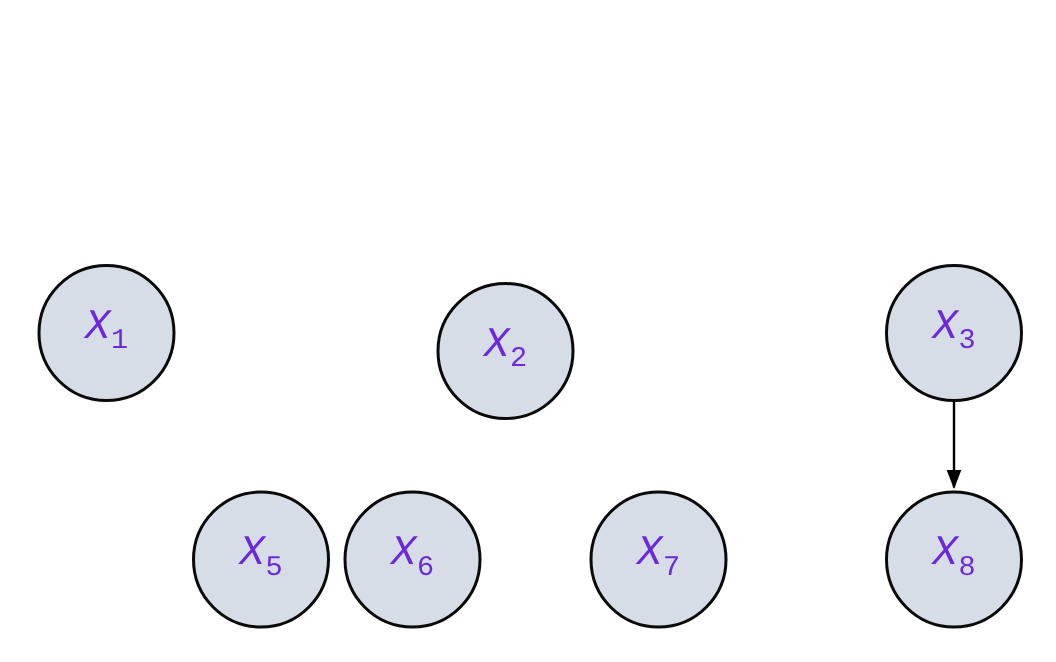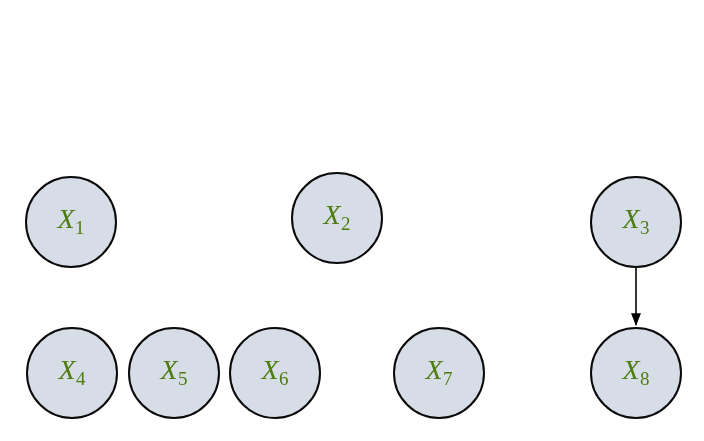--- a/index.html
+++ b/index.html
@@ -29,23 +29,23 @@
     position: absolute;
     box-sizing: border-box;
     border-radius: 50%;
     display: flex;
     align-items: center;
     justify-content: center;
     background: #d7dde6;
     border: 2px solid #0a0a0a;
   }
   .node-label {
-    font-family: Liberation Serif, serif;
+    font-family: Liberation Mono, monospace;
     font-size: 27px;
-    color: #4d7c0f;
+    color: #6d28d9;
     line-height: 1;
     white-space: nowrap;
     letter-spacing: 0;
     position: relative;
     top: -1px;
   }
   .node-label .var {
     font-style: italic;
     font-size: 28px;
   }
@@ -71,37 +71,32 @@
       <line x1="636" y1="268" x2="636" y2="325" stroke="#000000" stroke-width="1.6" marker-end="url(#arrowhead)"></line>
     </g>
   </svg>
 
   <div class="node" style="width: 92px; height: 92px; left: 25px; top: 176px; background: rgb(215, 221, 230); border-color: rgb(10, 10, 10); border-width: 2px;">
     <span class="node-label">
       <span class="var">X</span><span class="sub">1</span>
     </span>
   </div>
 
-  <div class="node" style="width: 92px; height: 92px; left: 291px; top: 172px; background: rgb(215, 221, 230); border-color: rgb(10, 10, 10); border-width: 2px; justify-content: center;">
+  <div class="node" style="width: 92px; height: 92px; left: 291px; top: 188px; background: rgb(215, 221, 230); border-color: rgb(10, 10, 10); border-width: 2px; justify-content: center;">
     <span class="node-label">
       <span class="var">X</span><span class="sub">2</span>
     </span>
   </div>
 
   <div class="node" style="width: 92px; height: 92px; left: 590px; top: 176px; background: rgb(215, 221, 230); border-color: rgb(10, 10, 10); border-width: 2px;">
     <span class="node-label">
       <span class="var">X</span><span class="sub">3</span>
     </span>
   </div>
 
-  <div class="node" style="width: 92px; height: 92px; left: 26px; top: 327px; background: rgb(215, 221, 230); border-color: rgb(10, 10, 10); border-width: 2px;">
-    <span class="node-label">
-      <span class="var">X</span><span class="sub">4</span>
-    </span>
-  </div>
 
   <div class="node" style="width: 92px; height: 92px; left: 128px; top: 327px; background: rgb(215, 221, 230); border-color: rgb(10, 10, 10); border-width: 2px; justify-content: center;">
     <span class="node-label">
       <span class="var">X</span><span class="sub">5</span>
     </span>
   </div>
 
   <div class="node" style="width: 92px; height: 92px; left: 229px; top: 327px; background: rgb(215, 221, 230); border-color: rgb(10, 10, 10); border-width: 2px;">
     <span class="node-label">
       <span class="var">X</span><span class="sub">6</span>

